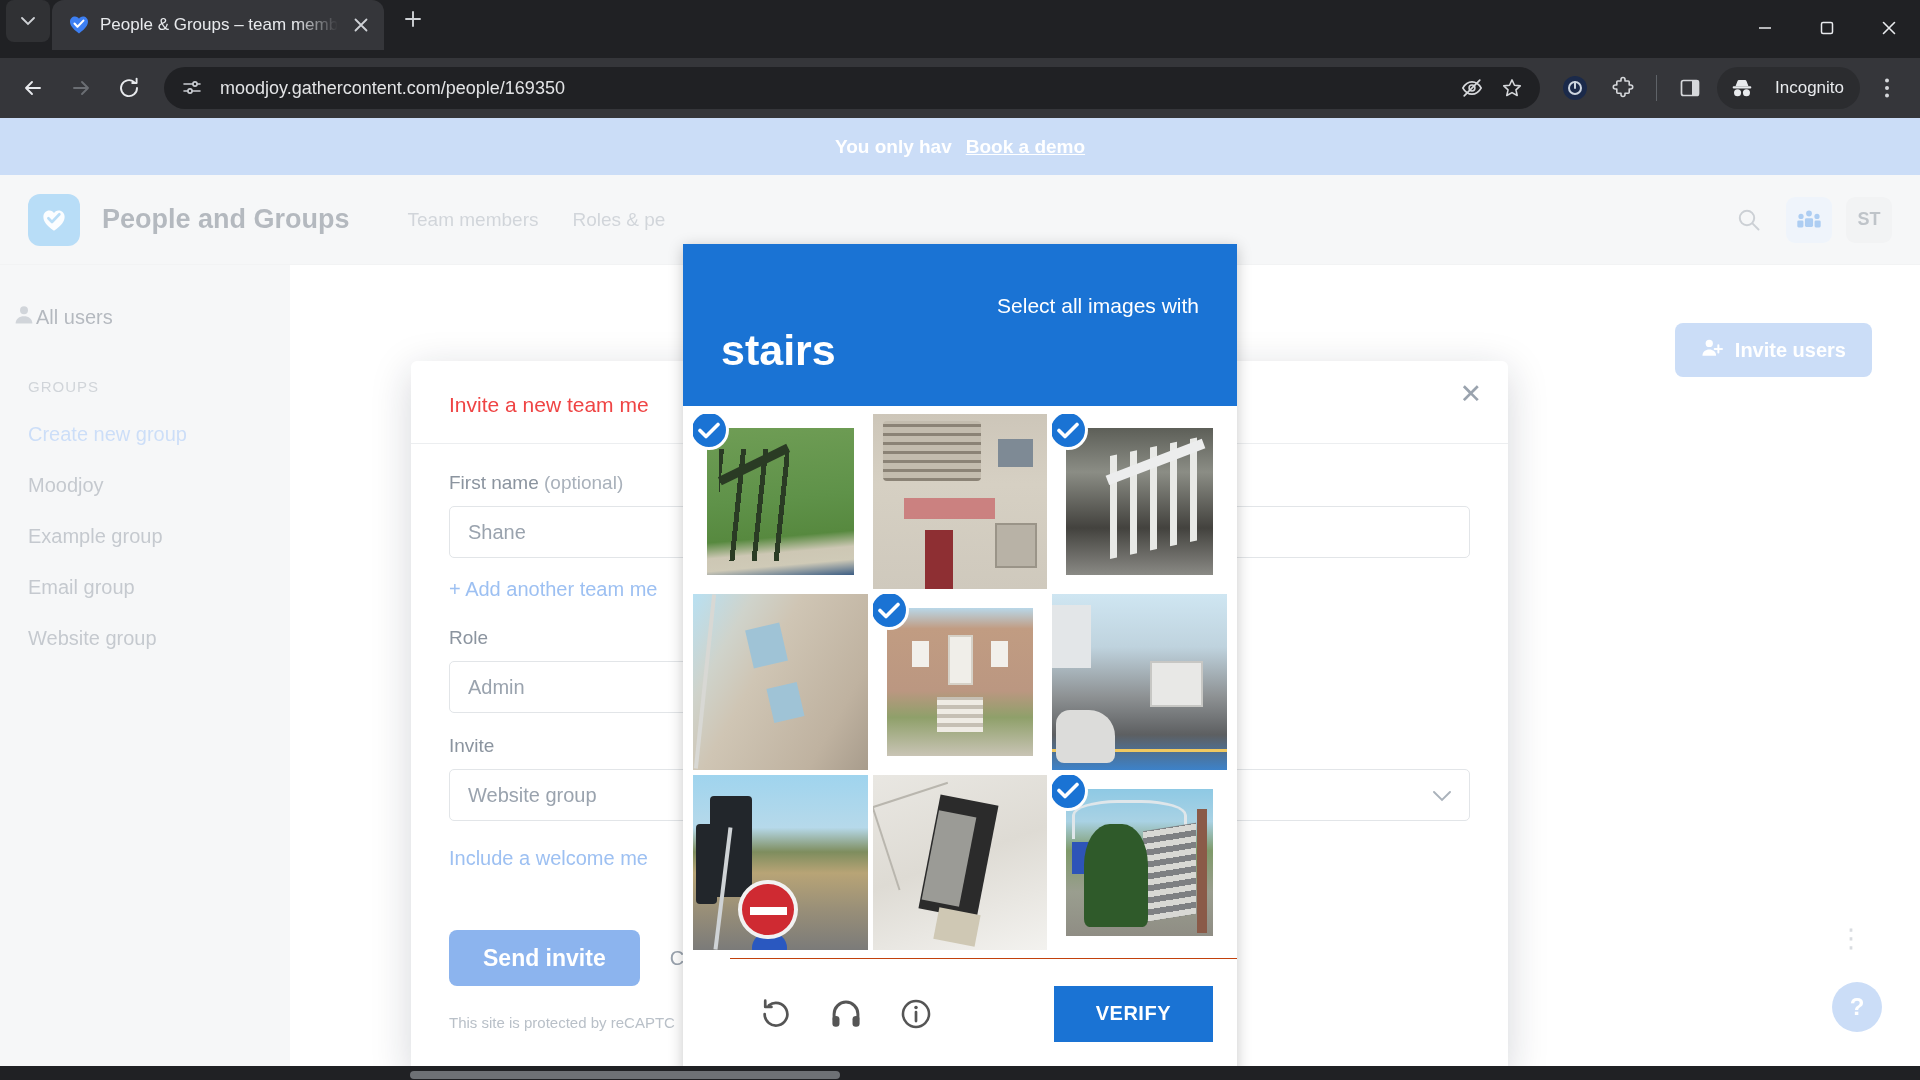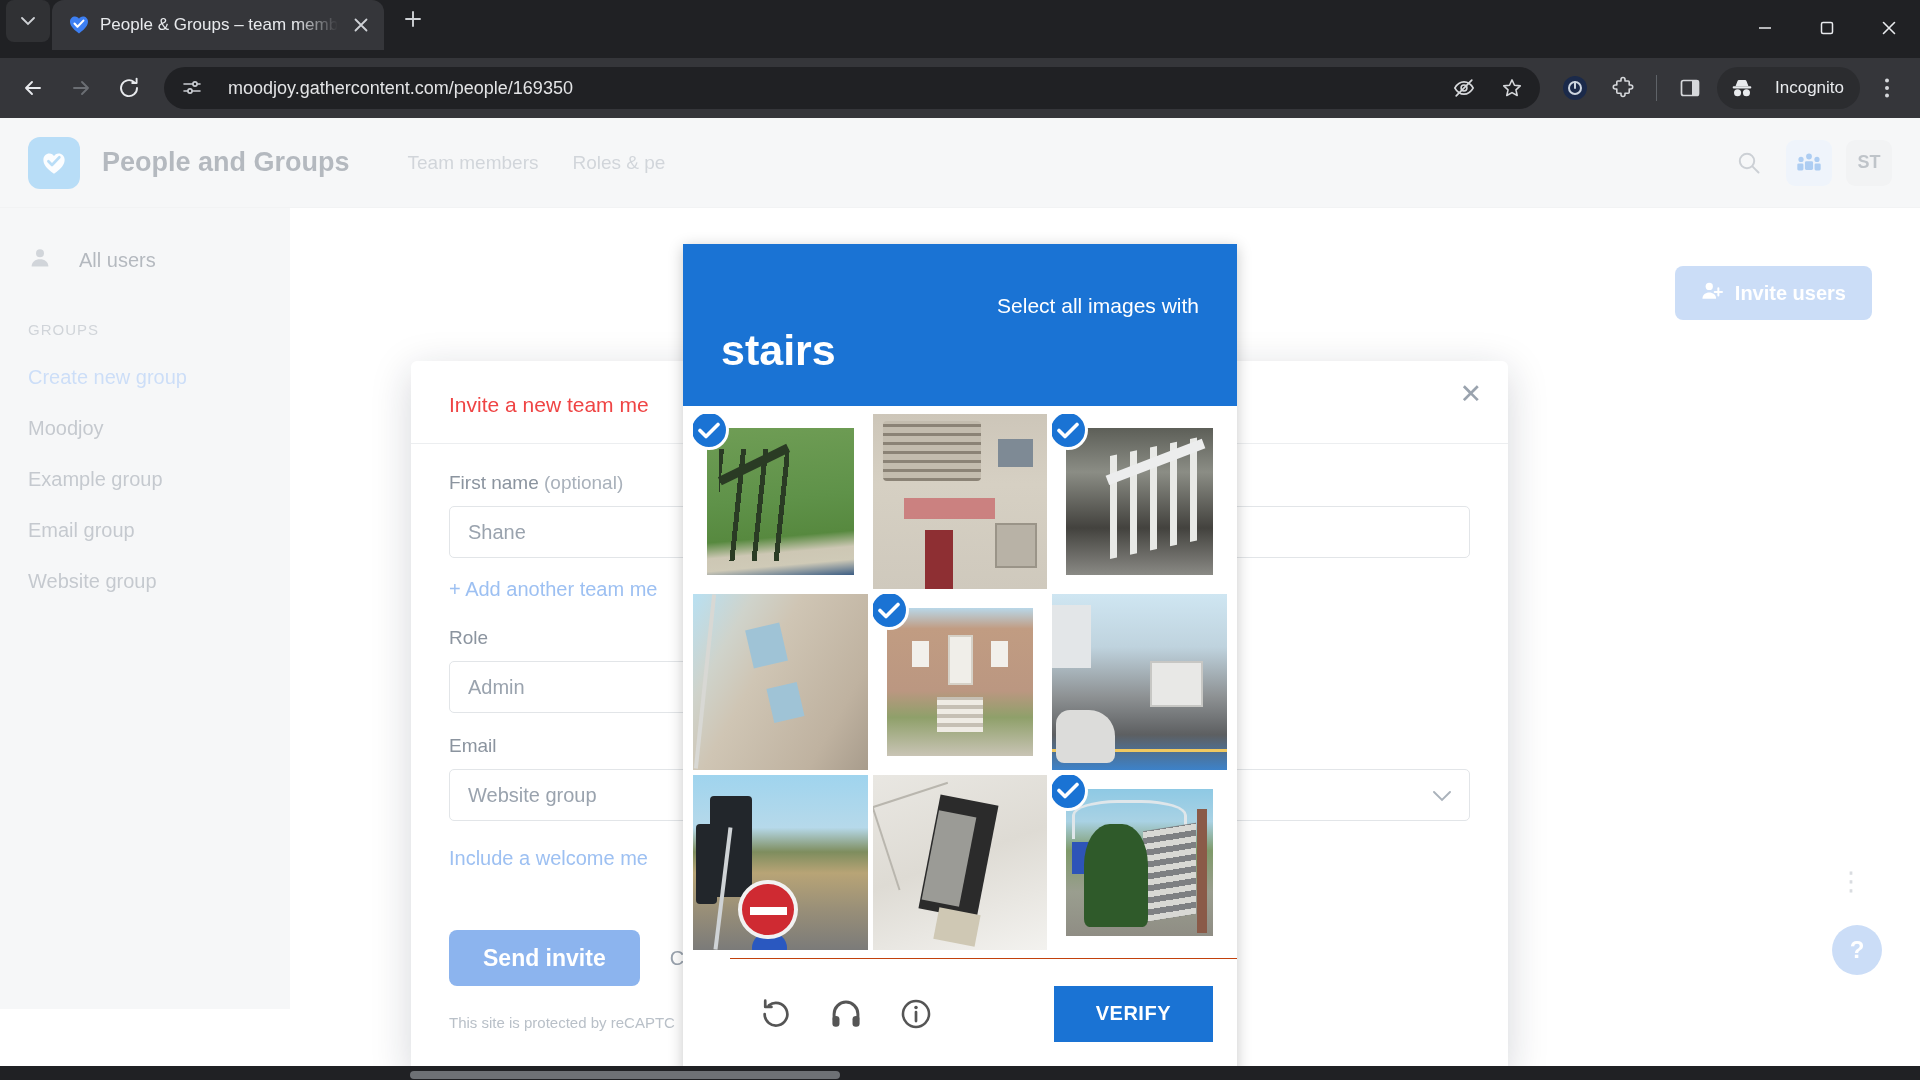--- a/index.html
+++ b/index.html
@@ -68,21 +68,21 @@
     padding: 0 12px;
   }
   .navbtn {
     width: 42px; height: 42px; border-radius: 50%;
     display: flex; align-items: center; justify-content: center;
     color: #e8eaed; cursor: pointer; flex: 0 0 auto;
   }
   .navbtn.disabled { color: #6b6e73; }
   #omnibox {
     flex: 1; height: 42px; background: #202124; border-radius: 21px;
-    display: flex; align-items: center; gap: 24px;
+    display: flex; align-items: center; gap: 16px;
     padding: 0 16px; margin: 0 8px; cursor: text;
   }
   #omnibox .url { color: #e3e4e6; font-size: 18px; flex: 1; white-space: nowrap; overflow: hidden;}
   .omni-icon { width: 24px; height: 24px; flex: 0 0 24px; display:flex;align-items:center;justify-content:center; color:#c9ccd1; cursor: pointer;}
   .tb-icon {
     width: 42px; height: 42px; border-radius: 50%;
     display: flex; align-items: center; justify-content: center;
     color: #d6d8db; cursor: pointer; flex: 0 0 auto;
   }
   .tb-sep { width: 1px; height: 26px; background: #5f6368; margin: 0 6px; flex: 0 0 1px;}
@@ -126,22 +126,22 @@
     width: 46px; height: 46px; border-radius: 9px; background: #e2e4e7;
     display: flex; align-items: center; justify-content: center;
     color: #727c88; font-size: 18px; font-weight: 600; cursor: pointer;
   }
 
   #app-body { display: flex; height: calc(100% - 57px - 90px); }
   #sidebar {
     width: 290px; background: #eceef0; padding: 28px 0 0 0; flex: 0 0 290px;
   }
   .side-item {
-    display: flex; align-items: center; gap: 27px;
-    padding: 10px 28px; font-size: 20px; color: #5a6472; cursor: pointer;
+    display: flex; align-items: center; gap: 0;
+    padding: 10px 12px; font-size: 20px; color: #5a6472; cursor: pointer;
   }
   .side-label { font-size: 15px; color: #98a1ab; letter-spacing: 1px; padding: 36px 28px 14px; }
   .side-link { padding: 14px 28px; font-size: 20px; color: #7e8894; cursor: pointer; }
   .side-link.blue { color: #8fb6ef; }
 
   #content { flex: 1; background: #ffffff; position: relative; padding: 36px 40px; }
   #invite-users-btn {
     position: absolute; top: 58px; right: 48px;
     background: #8cb4ee; color: #ffffff; border: none; border-radius: 8px;
     height: 54px; padding: 0 26px; font-size: 20px; font-weight: 600;
@@ -427,20 +427,24 @@
       <svg width="6" height="24" viewBox="0 0 6 24">
         <circle cx="3" cy="4.5" r="2" fill="#d6d8db"></circle>
           <circle cx="3" cy="12" r="2" fill="#d6d8db"></circle>
           <circle cx="3" cy="19.5" r="2" fill="#d6d8db"></circle>
       </svg>
     </div>
   </div>
 
   <div id="page">
 
+    <div id="promo-banner">
+      <span>You only hav</span>
+      <a href="#">Book a demo</a>
+    </div>
 
     <div id="app-header">
       <div id="app-logo">
         <svg width="30" height="30" viewBox="0 0 24 24">
           <path d="M12 20.5 C5.5 16 3.5 12.6 3.5 9.3 C3.5 6.4 5.7 4.3 8.3 4.3 C10.1 4.3 11.4 5.3 12 6.4 C12.6 5.3 13.9 4.3 15.7 4.3 C18.3 4.3 20.5 6.4 20.5 9.3 C20.5 12.6 18.5 16 12 20.5 Z" fill="#ffffff" opacity="0.95"></path>
           <path d="M7.5 10.6 L10.4 13.6 L16.3 7.4" stroke="#63b3ed" stroke-width="2.1" fill="none" stroke-linecap="round" stroke-linejoin="round"></path>
         </svg>
       </div>
       <div id="app-title">People and Groups</div>
       <div id="app-nav">
@@ -524,21 +528,21 @@
         </div>
 
         <div class="inline-link">+ Add another team me</div>
 
         <div class="field-label">Role</div>
         <div class="row2">
           <div class="text-input">Admin</div>
           <div style="flex:1"></div>
         </div>
 
-        <div class="field-label" style="margin-top:22px">Email</div>
+        <div class="field-label" style="margin-top:22px">Invite</div>
         <div class="row2">
           <div class="text-input">Website group</div>
           <div class="select-input">
             <span></span>
             <span>
               <svg width="18" height="11" viewBox="0 0 18 11">
                   <path d="M1 1 L9 9 L17 1" stroke="#aab2bb" stroke-width="1.9" fill="none" stroke-linecap="round"></path>
                 </svg>
             </span>
           </div>

